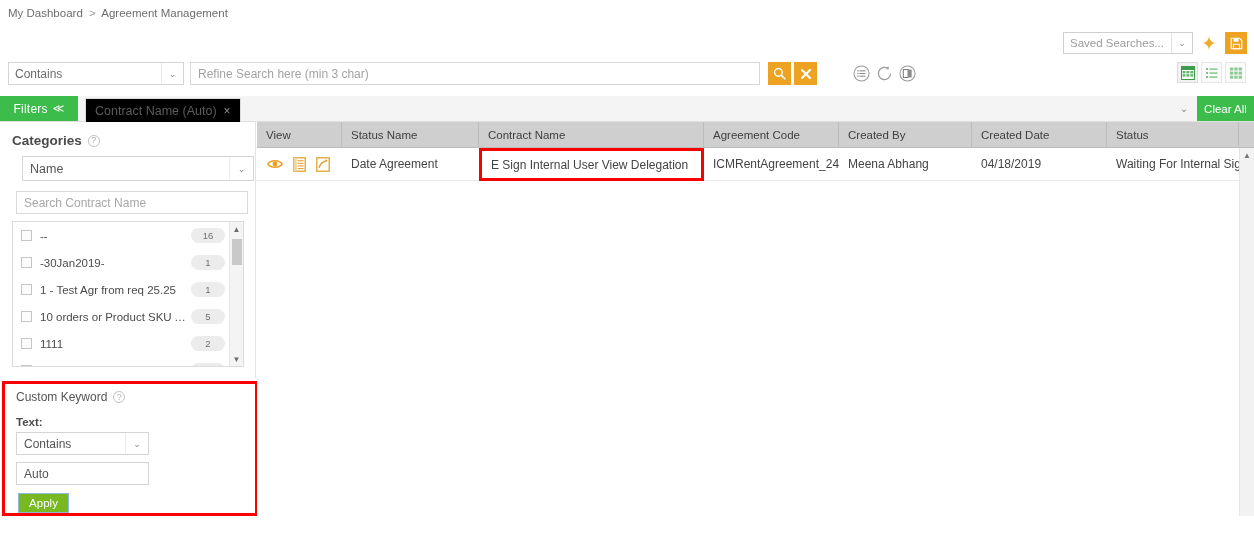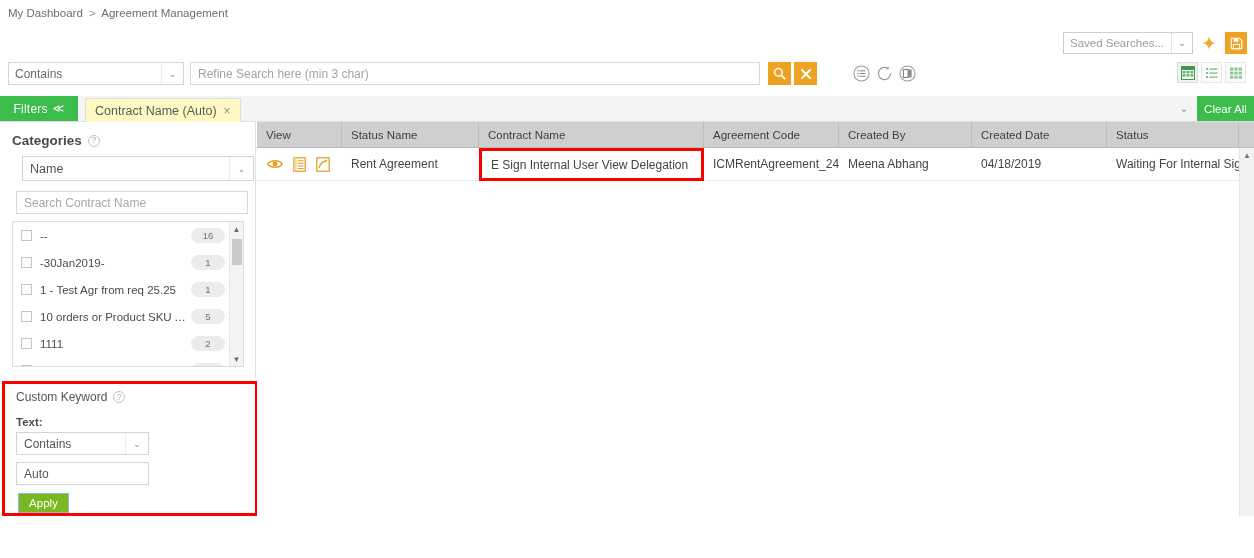--- a/index.html
+++ b/index.html
@@ -105,21 +105,21 @@
   }
   .filters-btn {
     width: 78px; background:#3cbc4b; color:#fff;
     display:flex; align-items:center; justify-content:center;
     font-size: 12px; letter-spacing: .2px;
   }
   .filters-btn .chev { margin-left: 5px; font-size: 11px; }
   .filter-chip {
     margin-left: 7px; margin-top: 2px; margin-bottom: 16px;
     height: 24px;
-    background:#fef9c3;
+    background:#000000;
     border: 1px solid #dcdcdc; border-bottom: none;
     display:flex; align-items:center;
     padding: 0 9px;
     font-size: 12.5px; color:#5c5c5c;
   }
   .filter-chip .chip-x { margin-left: 7px; color:#8e8e8e; font-size: 12px; }
   .filterbar-spacer { flex: 1; }
   .filterbar-caret {
     width: 26px; display:flex; align-items:center; justify-content:center;
     color:#8a8a8a; font-size: 10px;
@@ -532,21 +532,21 @@
           </svg>
         </span>
         <span class="view-ic">
           <svg width="14" height="15" viewBox="0 0 14 15" aria-hidden="true">
             <rect x="0.8" y="0.8" width="12.4" height="13.4" fill="none" stroke="#e2a42e" stroke-width="1.3"></rect>
             <path d="M3 11 C4.5 5, 9 4, 11 3.5" fill="none" stroke="#e2a42e" stroke-width="1.4"></path>
             <path d="M9.3 2.2 L11.6 3.4 L9.6 5 Z" fill="#e2a42e"></path>
           </svg>
         </span>
       </div>
-      <div class="gc" style="width:137px">Rent Agreement</div>
+      <div class="gc" style="width:137px">Date Agreement</div>
       <div class="gc gc-highlight" style="width:225px">E Sign Internal User View Delegation</div>
       <div class="gc" style="width:135px">ICMRentAgreement_245</div>
       <div class="gc" style="width:133px">Meena Abhang</div>
       <div class="gc" style="width:135px">04/18/2019</div>
       <div class="gc" style="width:132px">Waiting For Internal Sig...</div>
     </div>
 
     <div class="grid-scroll">
       <div class="arr">▲</div>
     </div>

